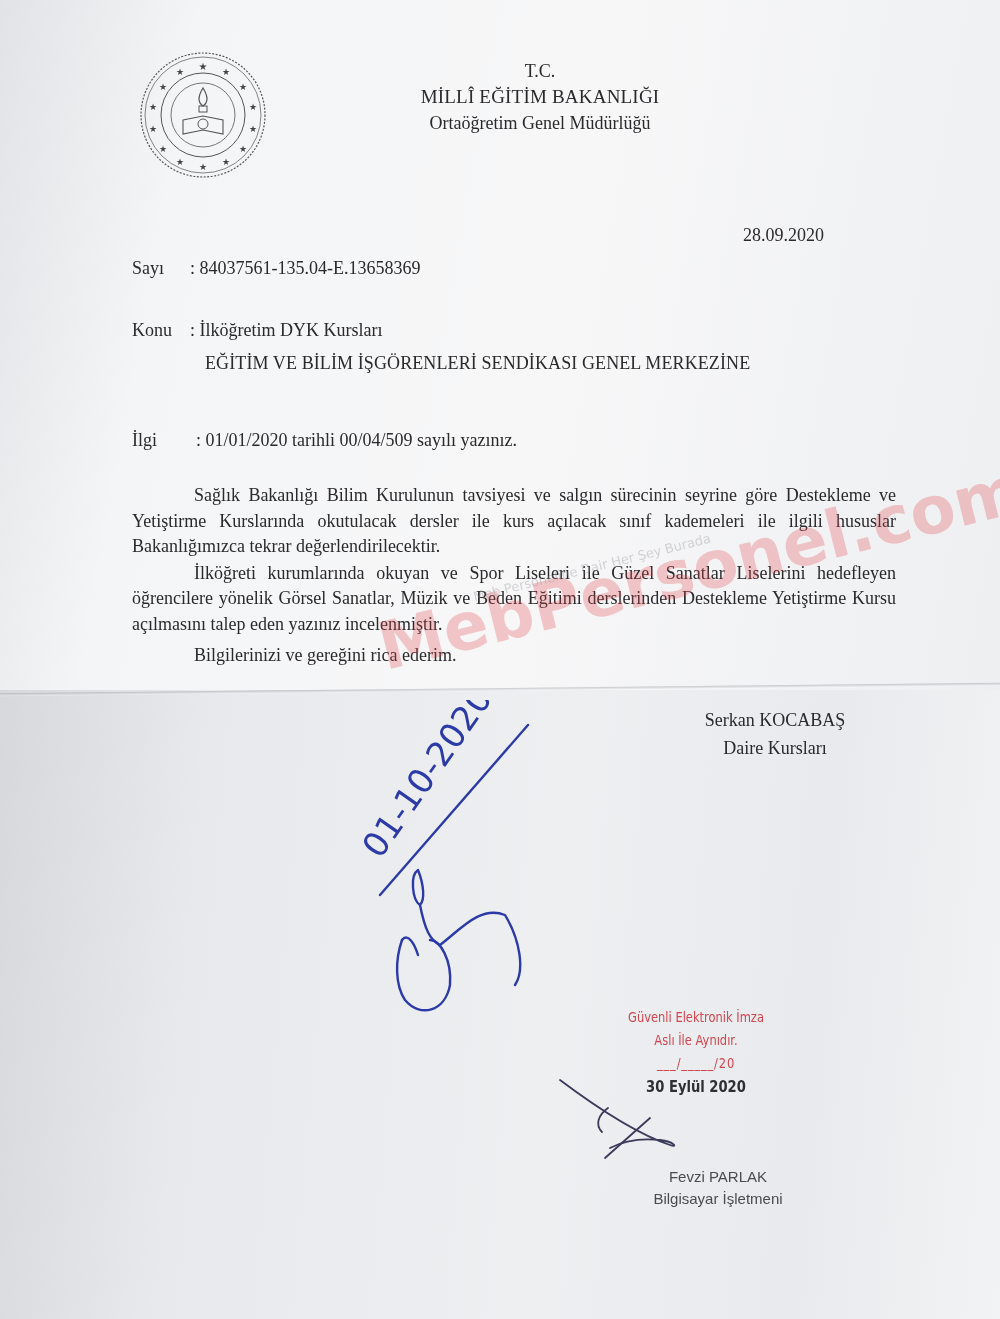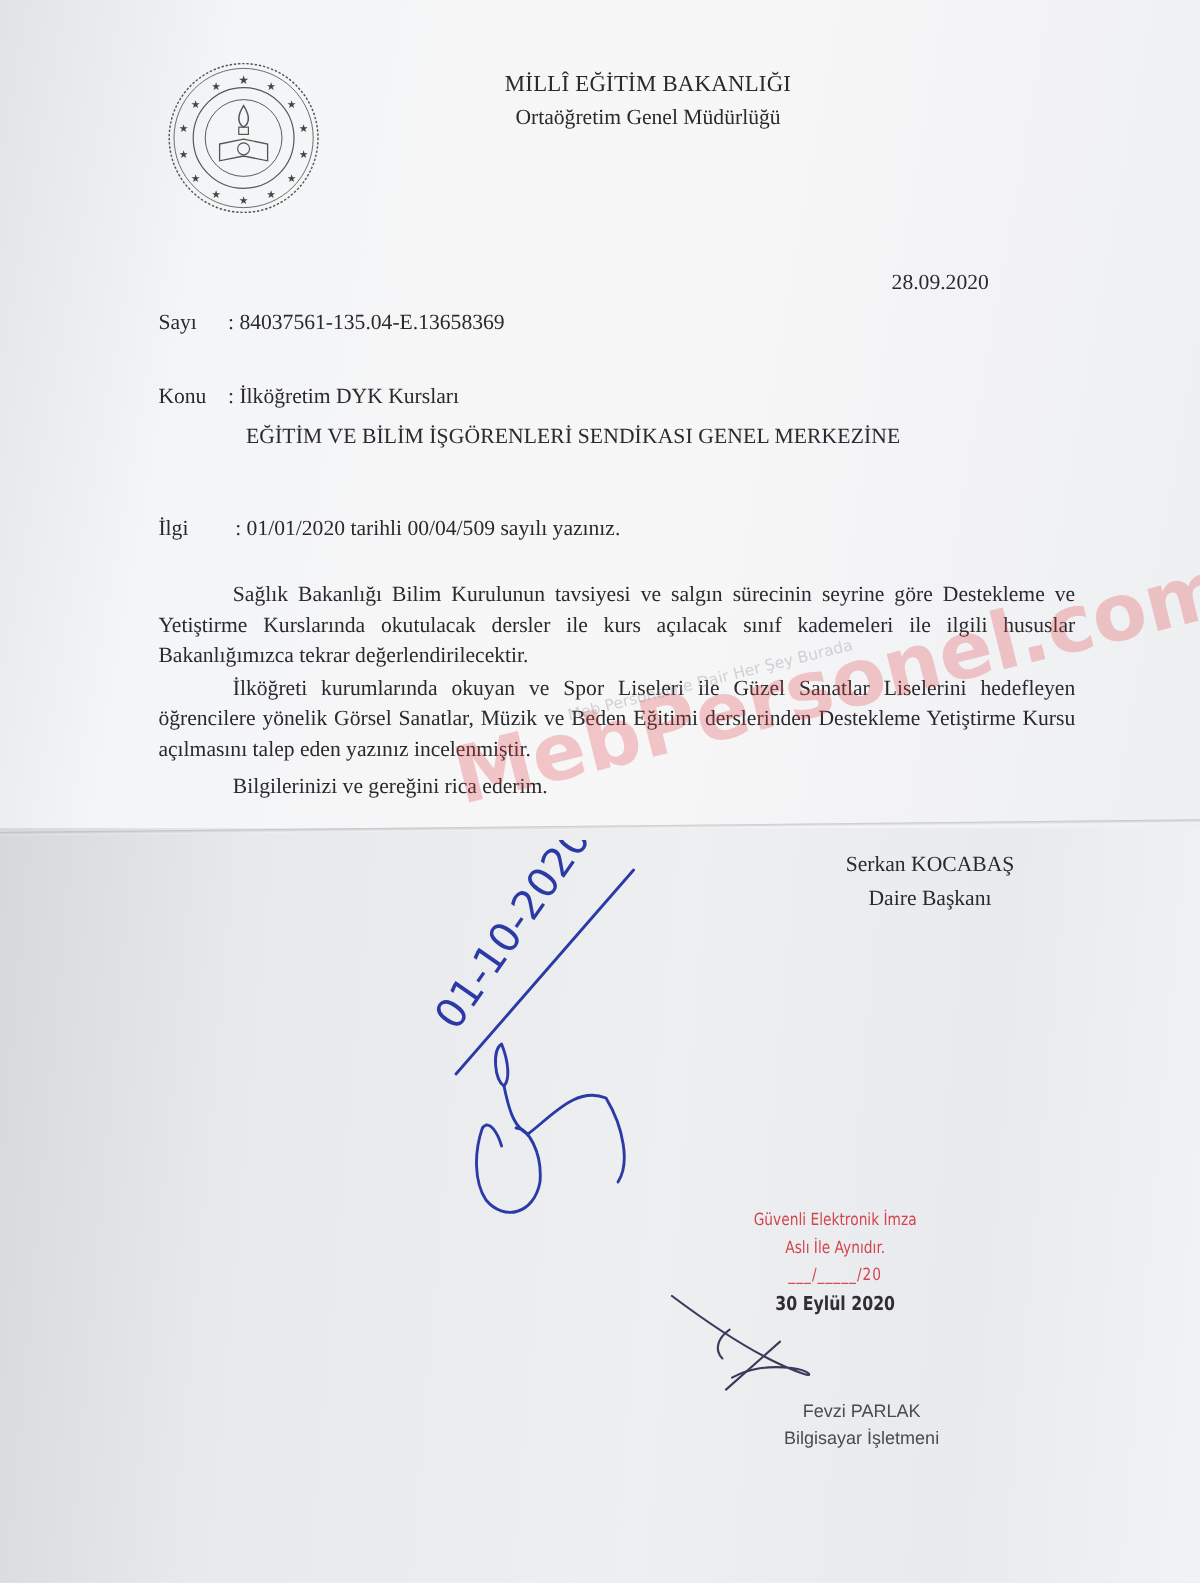--- a/index.html
+++ b/index.html
@@ -112,20 +112,21 @@
     <circle cx="65" cy="65" r="42" fill="none" stroke="#555" stroke-width="1"></circle>
     <circle cx="65" cy="65" r="32" fill="none" stroke="#555" stroke-width="0.8"></circle>
     <path d="M65 38 C60 46 59 52 65 56 C71 52 70 46 65 38 Z" fill="none" stroke="#555" stroke-width="1.2"></path>
     <rect x="61" y="56" width="8" height="6" fill="none" stroke="#555"></rect>
     <path d="M45 70 L65 66 L85 70 L85 84 L65 80 L45 84 Z" fill="none" stroke="#555" stroke-width="1.1"></path>
     <circle cx="65" cy="74" r="5" fill="none" stroke="#555"></circle>
   </svg>
 </div>
 
 <div class="abs header">
+  <div class="tc">T.C.</div>
   <div class="ministry">MİLLÎ EĞİTİM BAKANLIĞI</div>
   <div class="dept">Ortaöğretim Genel Müdürlüğü</div>
 </div>
 
 <div class="abs meta">
   <div class="row">
     <span class="lbl">Sayı</span>
     <span>: 84037561-135.04-E.13658369</span>
   </div>
   <div class="row">
@@ -148,21 +149,21 @@
 </div>
 <div class="abs closing">Bilgilerinizi ve gereğini rica ederim.</div>
 
 <div class="abs watermark">
   <div class="wm-main">MebPersonel.com</div>
   <div class="wm-sub">Meb Personeline Dair Her Şey Burada</div>
 </div>
 
 <div class="abs signer">
   <div>Serkan KOCABAŞ</div>
-  <div>Daire Başkanı</div>
+  <div>Daire Kursları</div>
 </div>
 
 <div class="abs handwriting">
   <svg width="200" height="330" viewBox="0 0 200 330">
     <g fill="none" stroke="#2b3aa6" stroke-width="2.4" stroke-linecap="round" stroke-linejoin="round">
 
       <path d="M40 195 L188 25"></path>
 
       <text x="0" y="0" transform="translate(40 160) rotate(-55)" font-family="DejaVu Sans, sans-serif" font-size="34" fill="#2b3aa6" stroke="none">01-10-2020</text>
 

